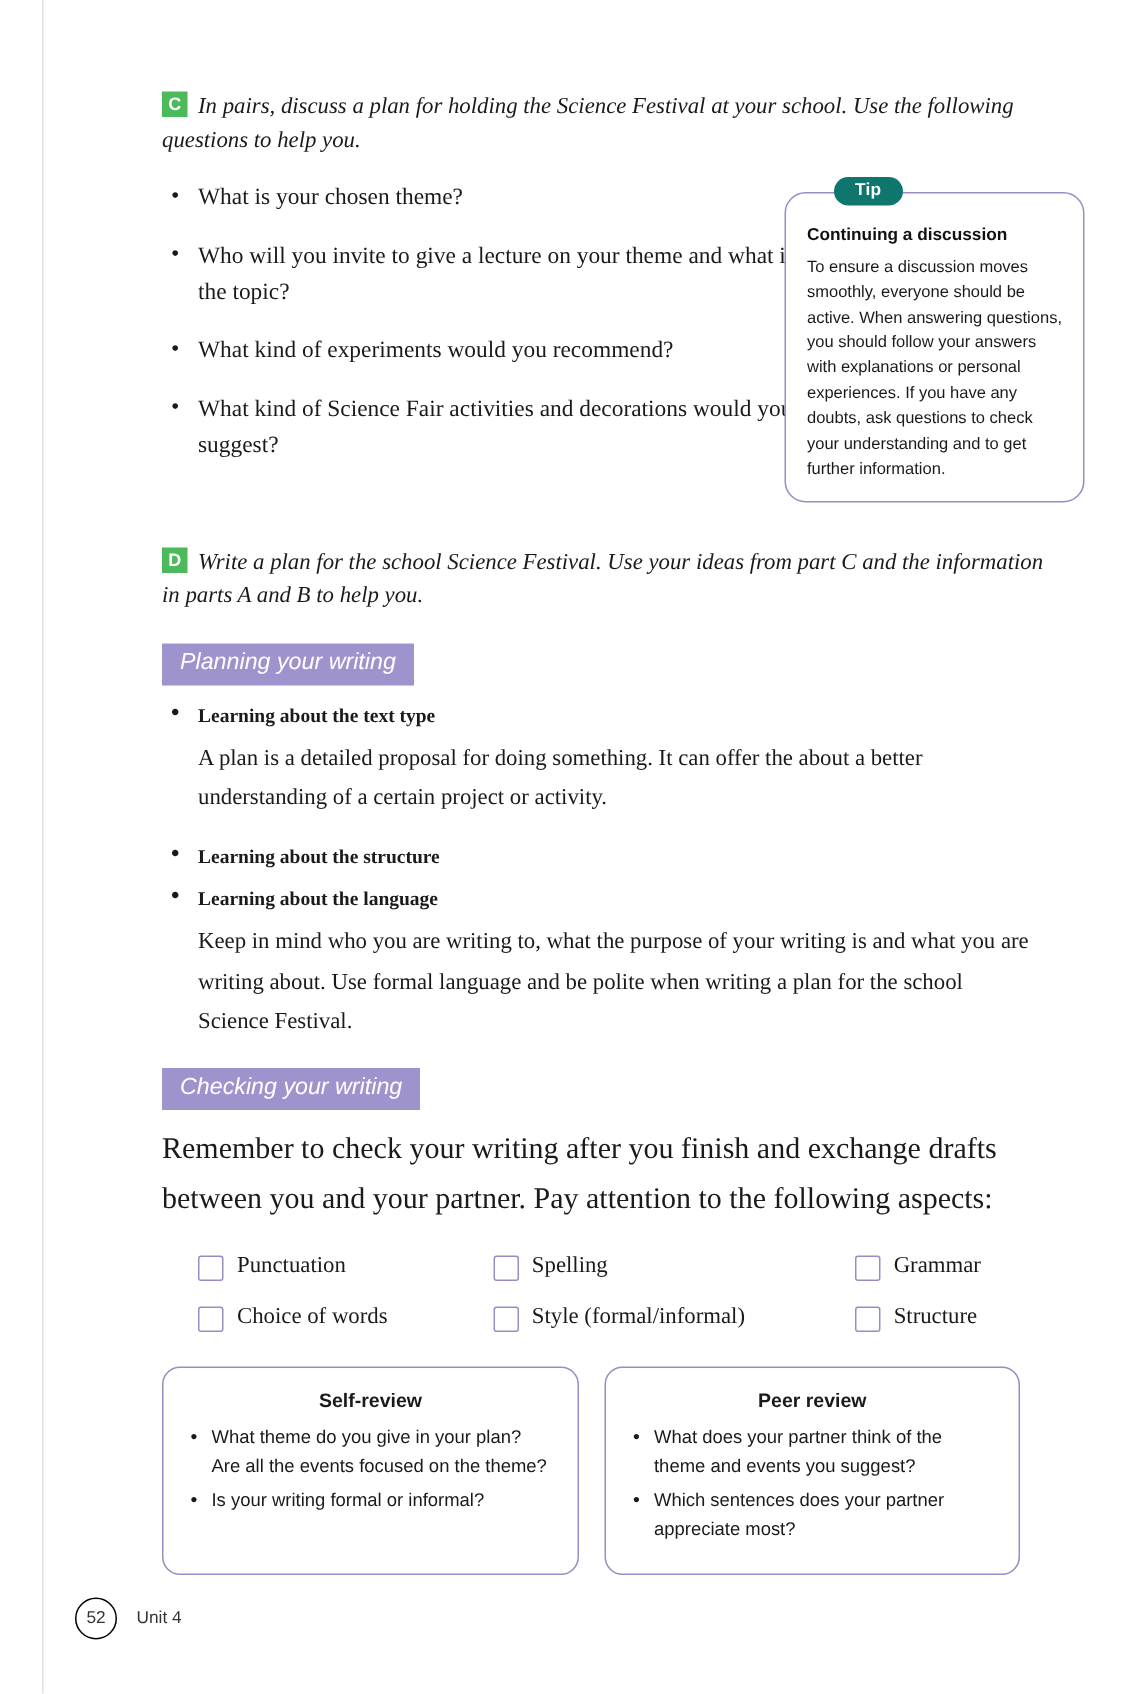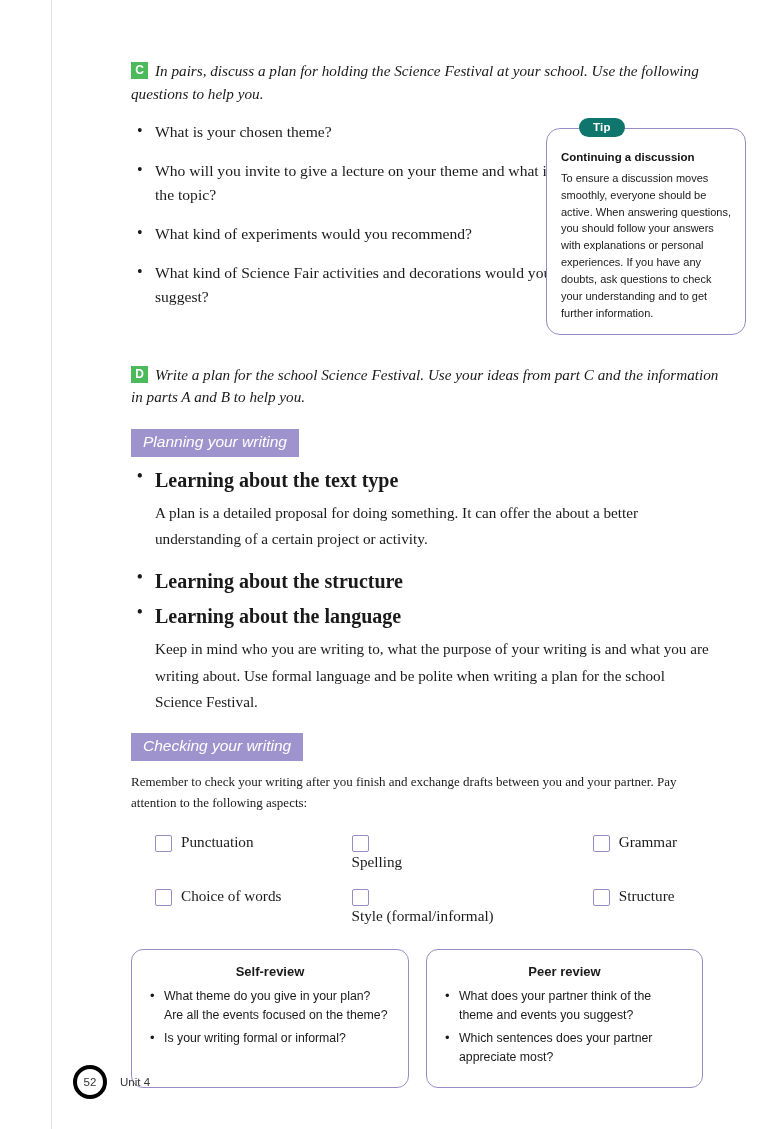--- a/index.html
+++ b/index.html
@@ -13,21 +13,20 @@
     font-family: "Liberation Serif", serif;
     color: #1a1a1a;
     position: relative;
     overflow: hidden;
   }
   .page {
     position: absolute;
     left: 0; top: 0;
     width: 680px;
     height: 1129px;
-    margin-left: 23px;
   }
   
   .page-edge {
     position: absolute;
     left: 28px;
     top: 0;
     width: 1px;
     height: 1129px;
     background: #e2e2e2;
   }
@@ -138,60 +137,60 @@
     margin: 0;
     font-style: italic;
   }
 
   
   .learn-block { margin-top: 12px; }
   .learn-head {
     position: relative;
     padding-left: 24px;
     font-weight: bold;
-    font-size: 20px;
+    font-size: 13px;
     margin-bottom: 8px;
   }
   .learn-head::before {
     content: "•";
     position: absolute;
     left: 6px;
     top: -2px;
     font-size: 16px;
   }
   .learn-body {
     margin: 0 0 18px 24px;
     font-size: 15.2px;
     line-height: 1.72;
     max-width: 558px;
   }
 
   .para {
-    font-size: 13px;
+    font-size: 20px;
     line-height: 1.65;
     margin: 10px 0 0 0;
     max-width: 575px;
   }
 
   
   .check-grid {
     margin-top: 18px;
     width: 580px;
   }
   .check-row {
     display: flex;
     margin-bottom: 14px;
   }
   .check-cell {
     display: flex;
     align-items: flex-start;
     padding-left: 24px;
   }
   .check-cell.c1 { width: 197px; }
-  .check-cell.c2 { width: 248px; flex-direction: column; }
+  .check-cell.c2 { width: 248px; }
   .check-cell.c3 { width: 135px; }
   .check-box {
     width: 15px;
     height: 15px;
     border: 1.3px solid #9b8bc4;
     border-radius: 2px;
     background: #fff;
     margin-right: 9px;
     margin-top: 3px;
     flex: 0 0 auto;
@@ -248,21 +247,21 @@
   .footer {
     position: absolute;
     left: 50px;
     top: 1065px;
     display: flex;
     align-items: center;
   }
   .page-num {
     width: 26px;
     height: 26px;
-    border: 4px solid #000000;
+    border: 1px solid #000000;
     border-radius: 50%;
     display: flex;
     align-items: center;
     justify-content: center;
     font-family: "Liberation Sans", sans-serif;
     font-size: 11.5px;
     color: #333;
   }
   .unit-label {
     margin-left: 13px;

